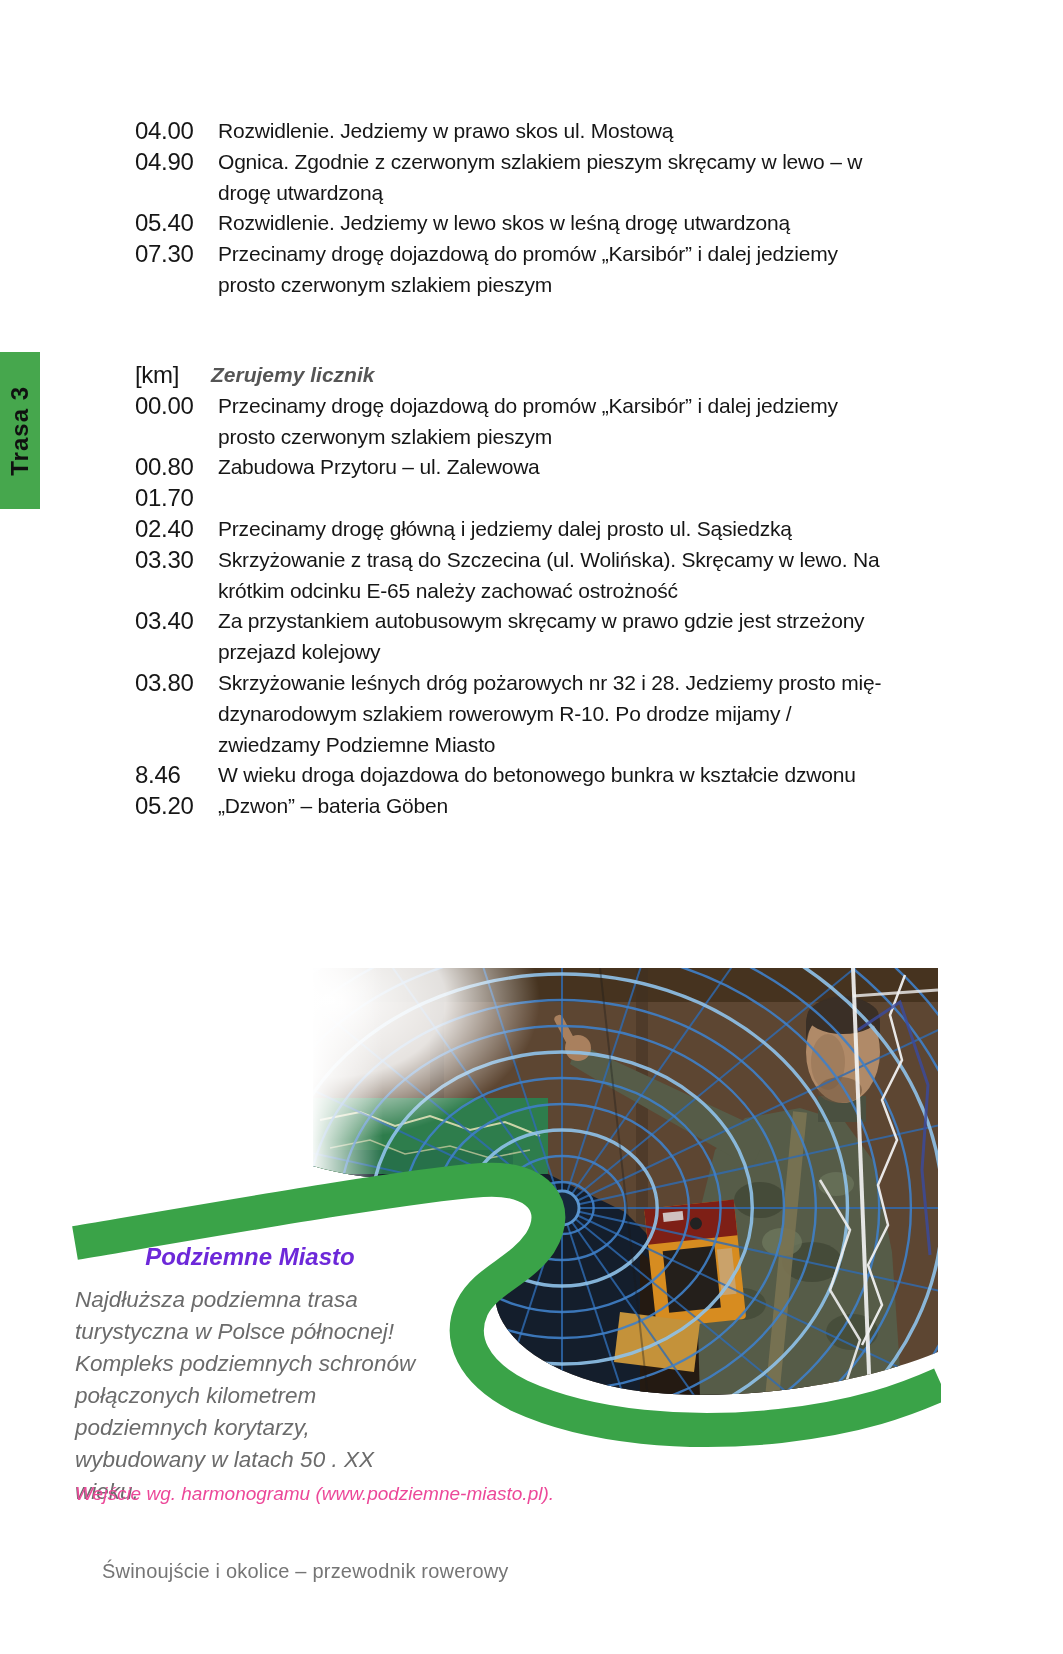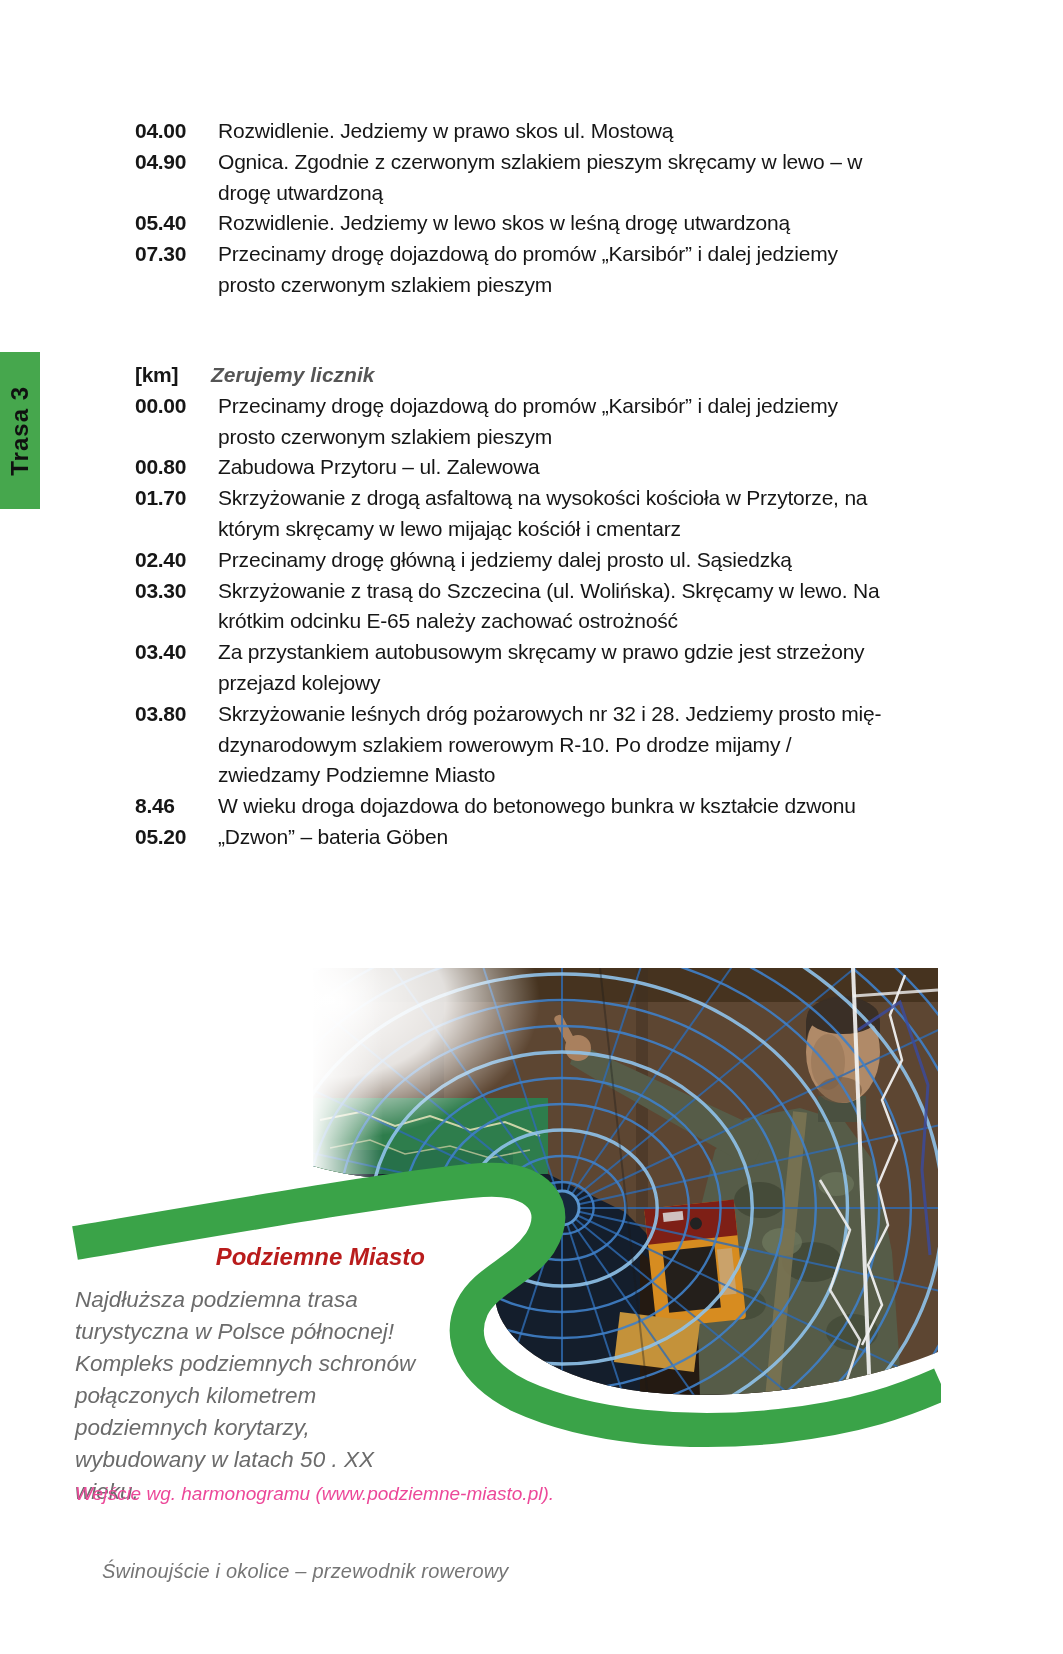--- a/index.html
+++ b/index.html
@@ -10,37 +10,37 @@
   .trasa-tab{position:absolute;left:0;top:352px;width:40px;height:157px;background:#46a74d;
              display:flex;align-items:center;justify-content:center;}
   .trasa-tab span{writing-mode:vertical-rl;transform:rotate(180deg);
                   font-weight:bold;font-size:24px;color:#101010;letter-spacing:1px;}
 
   
   .route{position:absolute;left:135px;width:770px;}
   .route-1{top:116px;}
   .route-2{top:360px;}
   .row{display:flex;align-items:flex-start;}
-  .km{flex:0 0 60px;font-weight:bold;font-size:21px;line-height:30.8px;letter-spacing:-0.3px;}
+  .km{flex:0 0 60px;font-weight:normal;font-size:24px;line-height:30.8px;letter-spacing:-0.3px;}
   .desc{margin-left:23px;width:676px;font-size:21px;line-height:30.8px;letter-spacing:-0.2px;}
   .hdr-label{margin-left:16px;width:676px;font-size:21px;line-height:30.8px;
              font-weight:bold;font-style:italic;color:#555555;}
 
   
   .figure-svg{position:absolute;left:0;top:0;width:1063px;height:1654px;pointer-events:none;}
 
   
-  .feature-title{position:absolute;left:75px;top:1243px;width:350px;text-align:right;
-                 font-size:24px;font-weight:bold;font-style:italic;color:#b91c1c;}
+  .feature-title{position:absolute;left:75px;top:1243px;width:350px;text-align:center;
+                 font-size:24px;font-weight:bold;font-style:italic;color:#6d28d9;}
   .feature-body{position:absolute;left:75px;top:1284px;width:352px;
                 font-size:22.5px;font-style:italic;color:#6b6b6b;line-height:32px;}
   .feature-note{position:absolute;left:75px;top:1483px;
                 font-size:19px;font-style:italic;color:#ec4899;}
 
-  .footer{position:absolute;left:102px;top:1560px;font-size:20px;color:#757575;letter-spacing:0.2px;font-style:italic;}
+  .footer{position:absolute;left:102px;top:1560px;font-size:20px;color:#757575;letter-spacing:0.2px;}
 </style>
 </head>
 <body>
 
 <div class="page">
 
   <div class="trasa-tab">
     <span>Trasa 3</span>
   </div>
 
@@ -71,21 +71,20 @@
     <div class="row">
       <div class="km">00.00</div>
       <div class="desc">Przecinamy drogę dojazdową do promów „Karsibór” i dalej jedziemy prosto czerwonym szlakiem pieszym</div>
     </div>
     <div class="row">
       <div class="km">00.80</div>
       <div class="desc">Zabudowa Przytoru – ul. Zalewowa</div>
     </div>
     <div class="row">
       <div class="km">01.70</div>
-      <div class="desc">Skrzyżowanie z drogą asfaltową na wysokości kościoła w Przytorze, na którym skręcamy w lewo mijając kościół i cmentarz</div>
     </div>
     <div class="row">
       <div class="km">02.40</div>
       <div class="desc">Przecinamy drogę główną i jedziemy dalej prosto ul. Sąsiedzką</div>
     </div>
     <div class="row">
       <div class="km">03.30</div>
       <div class="desc">Skrzyżowanie z trasą do Szczecina (ul. Wolińska). Skręcamy w lewo. Na krótkim odcinku E-65 należy zachować ostrożność</div>
     </div>
     <div class="row">

